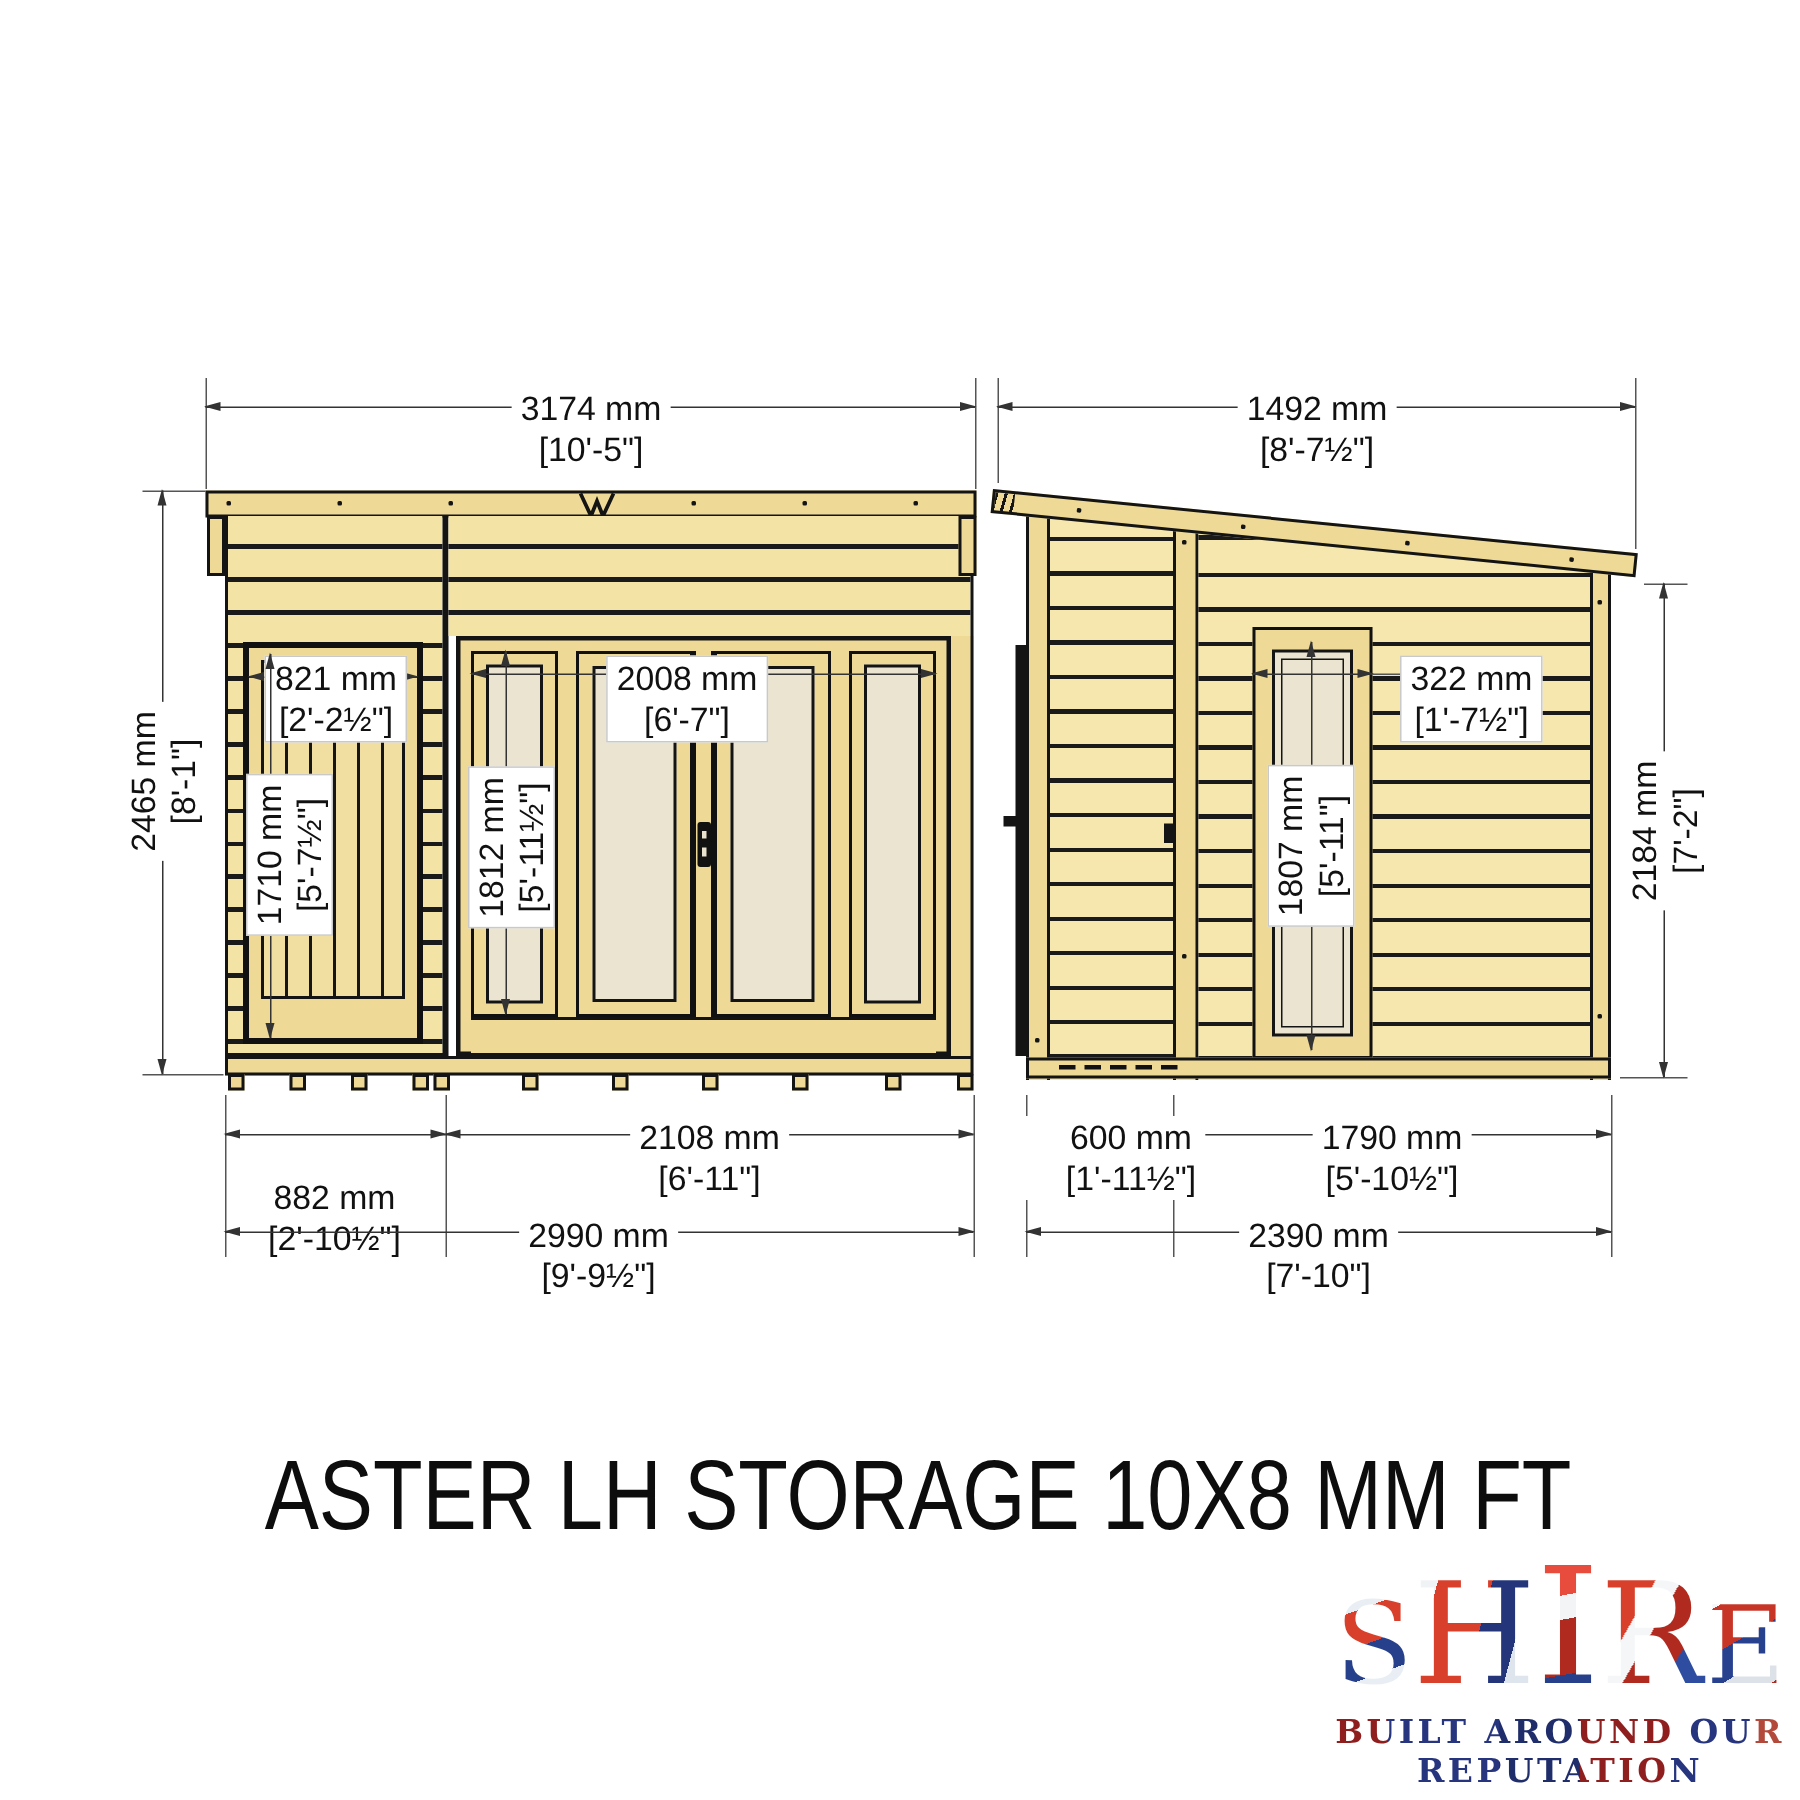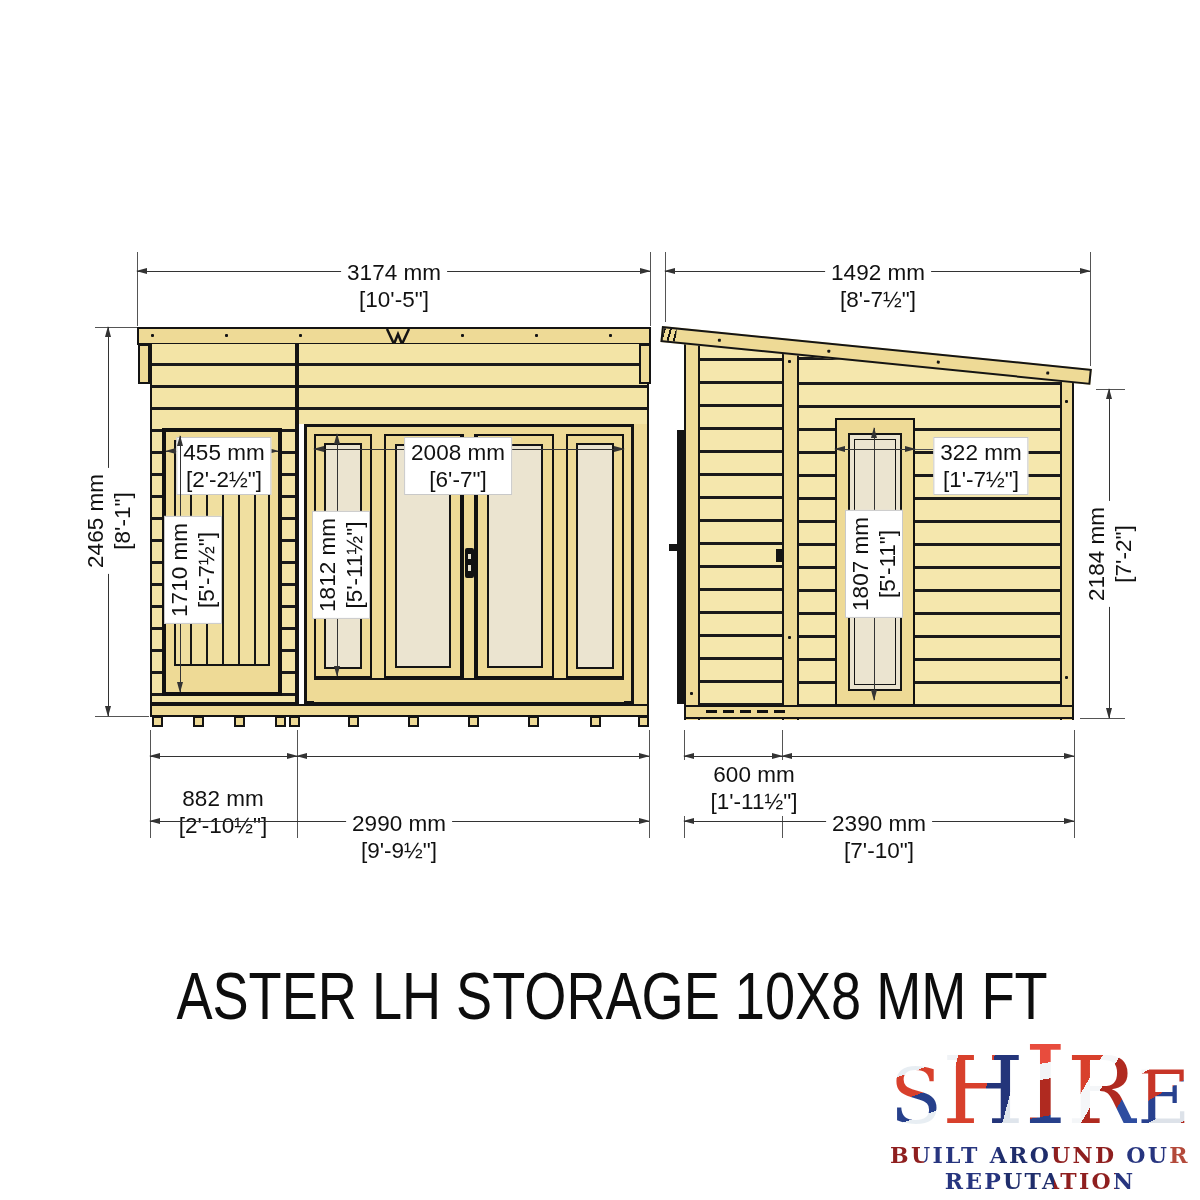--- a/index.html
+++ b/index.html
@@ -174,21 +174,21 @@
   <div class="ex" style="left:83px;top:327px;width:42px;height:1px;"></div>
   <div class="ex" style="left:83px;top:716px;width:54px;height:1px;"></div>
   <div class="dlv" style="left:96px;top:327px;height:389px;"></div>
   <div class="dim r" style="left:97px;top:521px;">
     <div>2465 mm</div>
     <div>[8'-1"]</div>
   </div>
 
   <div class="dl" style="left:154px;top:451px;width:112px;border-top-width:1px;"></div>
   <div class="dim boxed" style="left:212px;top:437px;">
-    <div>455 mm</div>
+    <div>821 mm</div>
     <div>[2'-2½"]</div>
   </div>
   <div class="dlv" style="left:168px;top:436px;height:256px;border-left-width:1px;"></div>
   <div class="dim boxed r" style="left:181px;top:570px;">
     <div>1710 mm</div>
     <div>[5'-7½"]</div>
   </div>
   <div class="dl" style="left:302px;top:449px;width:310px;border-top-width:1px;"></div>
   <div class="dim boxed" style="left:446px;top:437px;">
     <div>2008 mm</div>
@@ -202,20 +202,24 @@
 
   <div class="ex" style="left:138px;top:730px;width:1px;height:108px;"></div>
   <div class="ex" style="left:285px;top:730px;width:1px;height:108px;"></div>
   <div class="ex" style="left:637px;top:730px;width:1px;height:108px;"></div>
   <div class="dl" style="left:138px;top:756px;width:147px;"></div>
   <div class="dl" style="left:285px;top:756px;width:352px;"></div>
   <div class="dim" style="left:211px;top:784px;">
     <div>882 mm</div>
     <div>[2'-10½"]</div>
   </div>
+  <div class="dim" style="left:461px;top:744px;">
+    <div>2108 mm</div>
+    <div>[6'-11"]</div>
+  </div>
   <div class="dl" style="left:138px;top:821px;width:499px;"></div>
   <div class="dim" style="left:387px;top:809px;">
     <div>2990 mm</div>
     <div>[9'-9½"]</div>
   </div>
 
   <div class="ex" style="left:653px;top:252px;width:1px;height:70px;"></div>
   <div class="ex" style="left:1078px;top:252px;width:1px;height:114px;"></div>
   <div class="dl" style="left:653px;top:271px;width:425px;"></div>
   <div class="dim" style="left:866px;top:258px;">
@@ -241,23 +245,27 @@
   <div class="dim boxed r" style="left:862px;top:564px;">
     <div>1807 mm</div>
     <div>[5'-11"]</div>
   </div>
 
   <div class="ex" style="left:672px;top:730px;width:1px;height:108px;"></div>
   <div class="ex" style="left:770px;top:730px;width:1px;height:108px;"></div>
   <div class="ex" style="left:1062px;top:730px;width:1px;height:108px;"></div>
   <div class="dl" style="left:672px;top:756px;width:98px;"></div>
   <div class="dl" style="left:770px;top:756px;width:292px;"></div>
-  <div class="dim" style="left:723px;top:760px;padding-left:44px;">
+  <div class="dim" style="left:723px;top:744px;padding-left:44px;">
     <div>600 mm</div>
     <div>[1'-11½"]</div>
+  </div>
+  <div class="dim" style="left:916px;top:744px;">
+    <div>1790 mm</div>
+    <div>[5'-10½"]</div>
   </div>
   <div class="dl" style="left:672px;top:821px;width:390px;"></div>
   <div class="dim" style="left:867px;top:809px;">
     <div>2390 mm</div>
     <div>[7'-10"]</div>
   </div>
 
   <div class="title">ASTER LH STORAGE 10X8 MM FT</div>
 
   <div class="logo">

